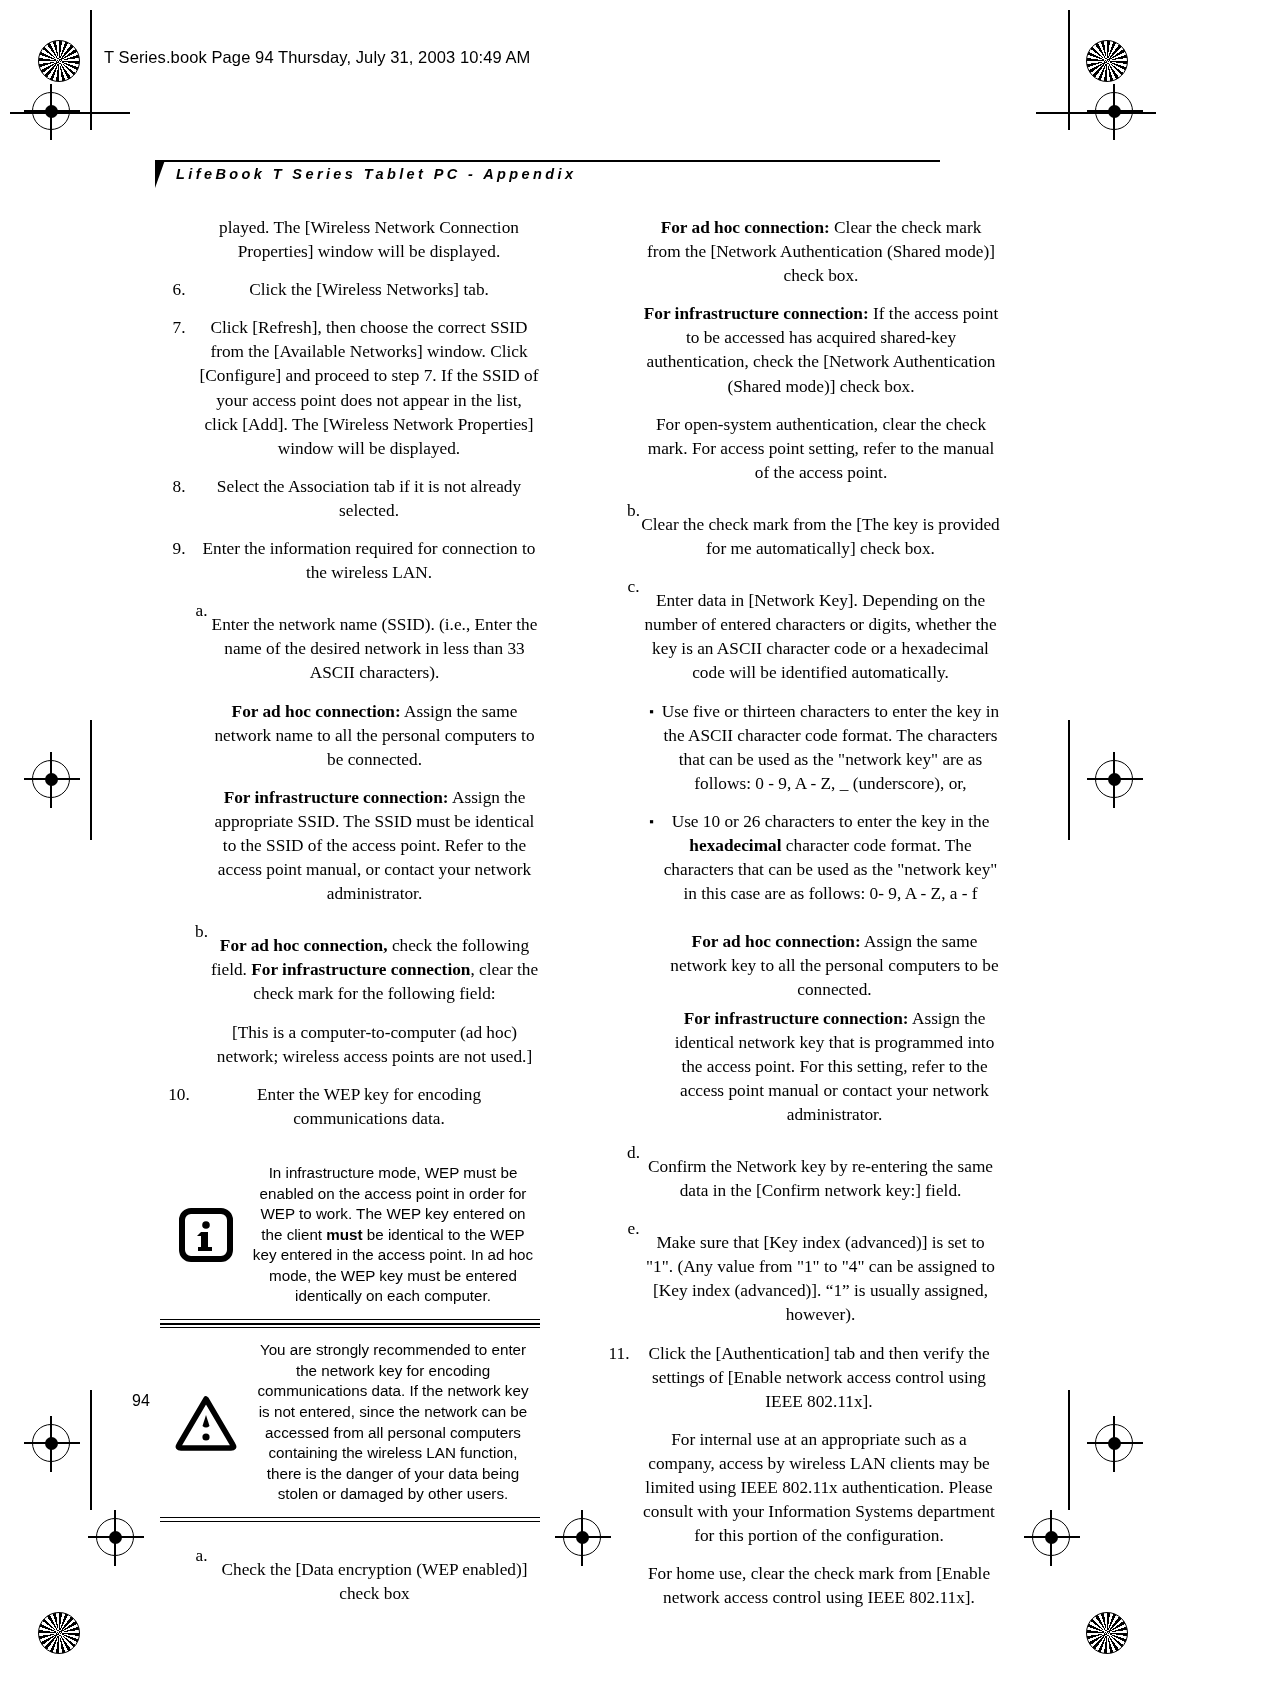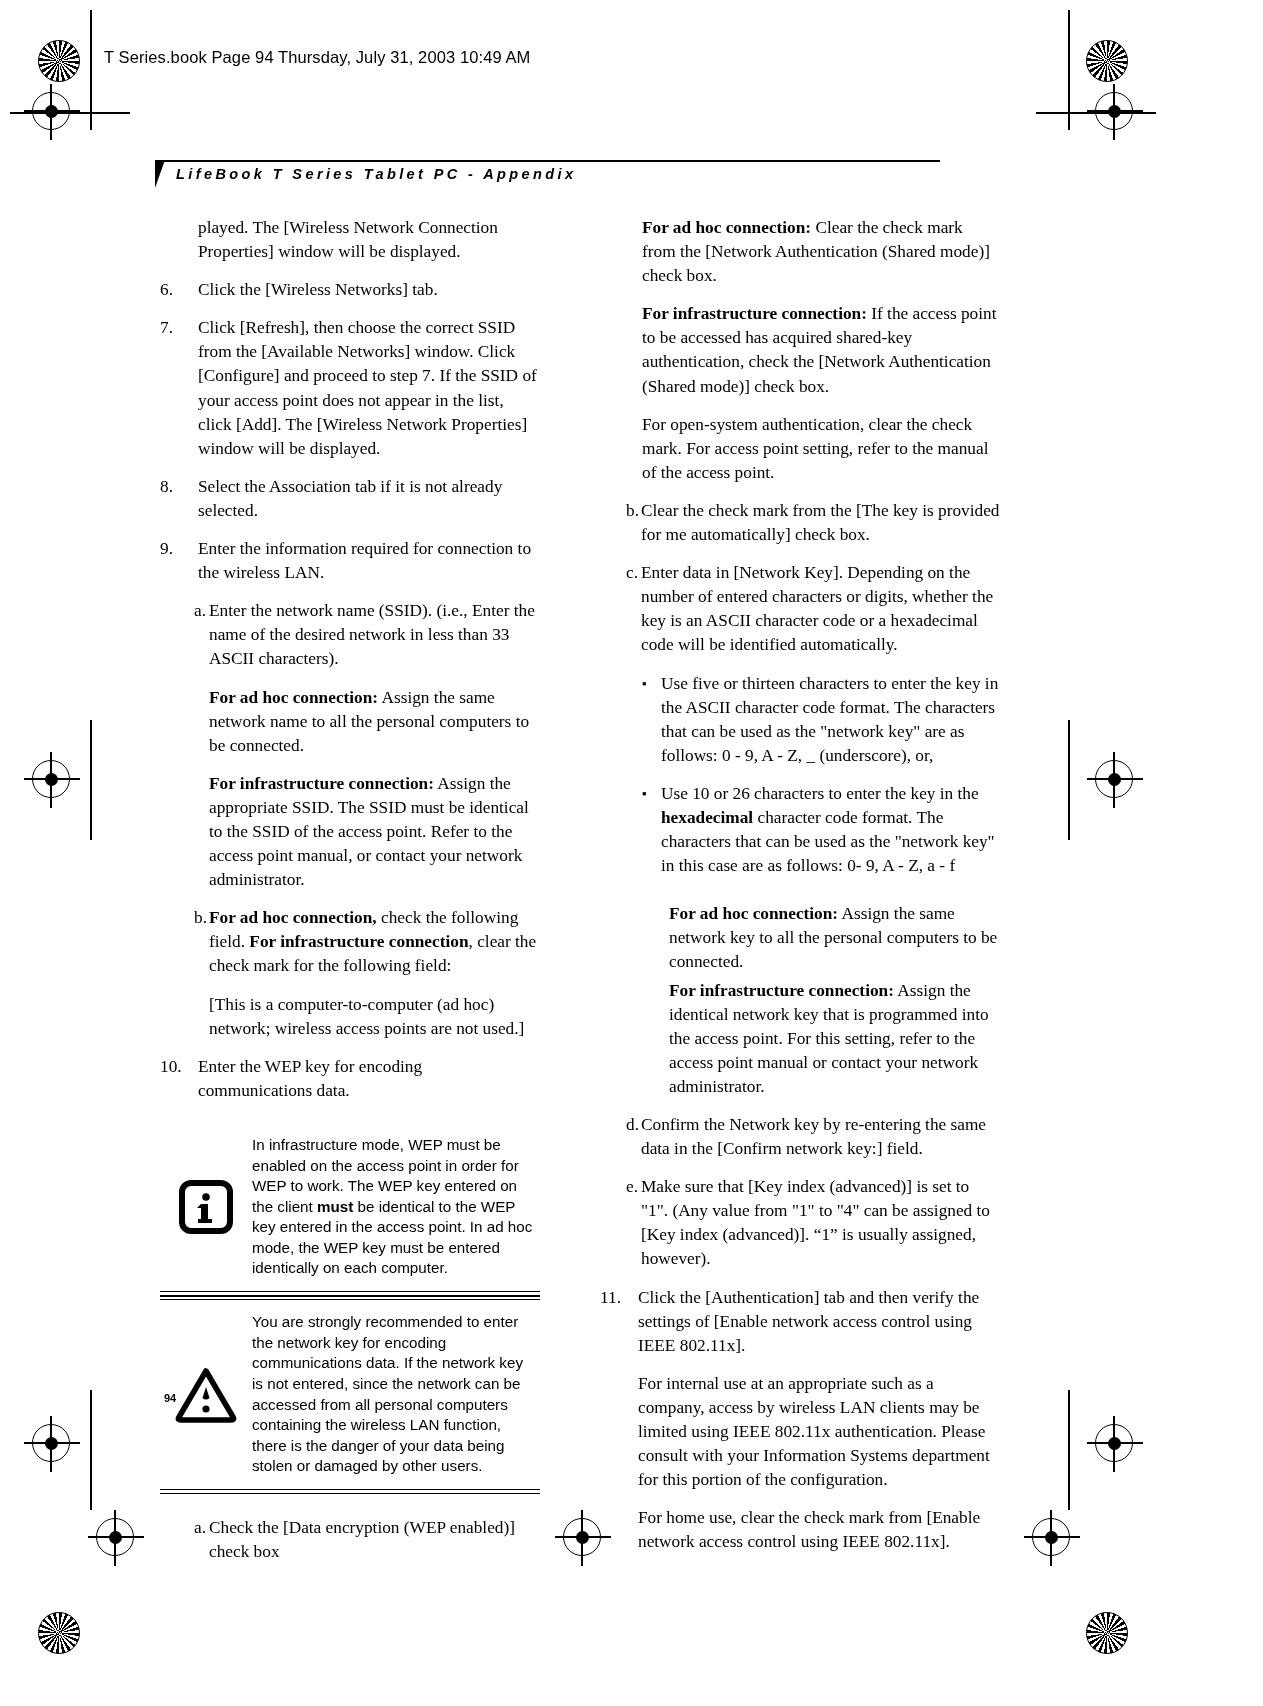--- a/index.html
+++ b/index.html
@@ -100,21 +100,21 @@
     white-space: nowrap;
   }
 
   
   .col {
     position: absolute;
     top: 216px;
     width: 380px;
     font-size: 17.3px;
     line-height: 24.1px;
-    text-align: left;
+    text-align: center;
   }
   .col-left  { left: 160px; }
   .col-right { left: 620px; }
 
   
   p { margin: 0 0 0 0; }
 
   .step {
     display: flex;
     margin-bottom: 14px;
@@ -127,21 +127,21 @@
 
   .sub {
     display: flex;
     margin-bottom: 14px;
     padding-left: 34px;
   }
   .sub-mark {
     flex: 0 0 auto;
     width: 15px;
   }
-  .sub-body { flex: 1 1 auto; }
+  .sub-body { flex: 1 1 auto; margin-top: 14px; }
 
   .bullet {
     display: flex;
     margin-bottom: 14px;
     padding-left: 22px;
   }
   .bullet-mark {
     flex: 0 0 auto;
     width: 19px;
     font-size: 13px;
@@ -190,25 +190,25 @@
     flex: 1 1 auto;
     font-family: "Liberation Sans", sans-serif;
     font-size: 15.2px;
     line-height: 20.6px;
     padding-right: 6px;
   }
 
   
   .folio {
     position: absolute;
-    left: 164px;
+    left: 132px;
     top: 1392px;
     font-family: "Liberation Sans", sans-serif;
-    font-size: 11px;
-    font-weight: bold;
+    font-size: 16px;
+    font-weight: normal;
   }
 </style>
 </head>
 <body>
 
 <div class="star" style="left:38px; top:40px;"></div>
 <div class="star" style="left:1086px; top:40px;"></div>
 <div class="star" style="left:38px; top:1612px;"></div>
 <div class="star" style="left:1086px; top:1612px;"></div>
 

